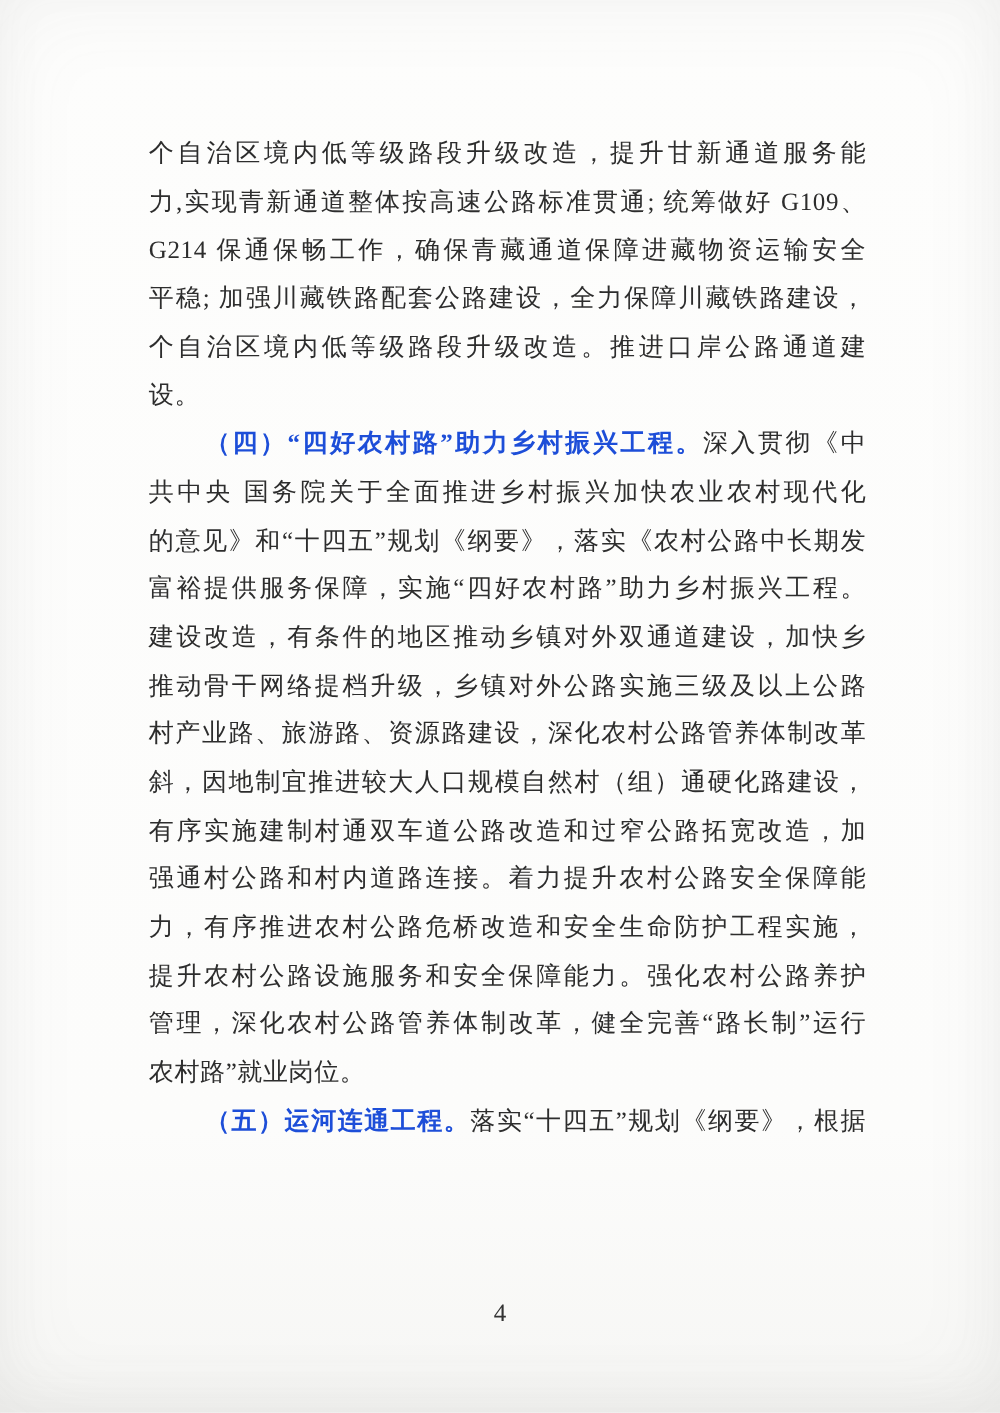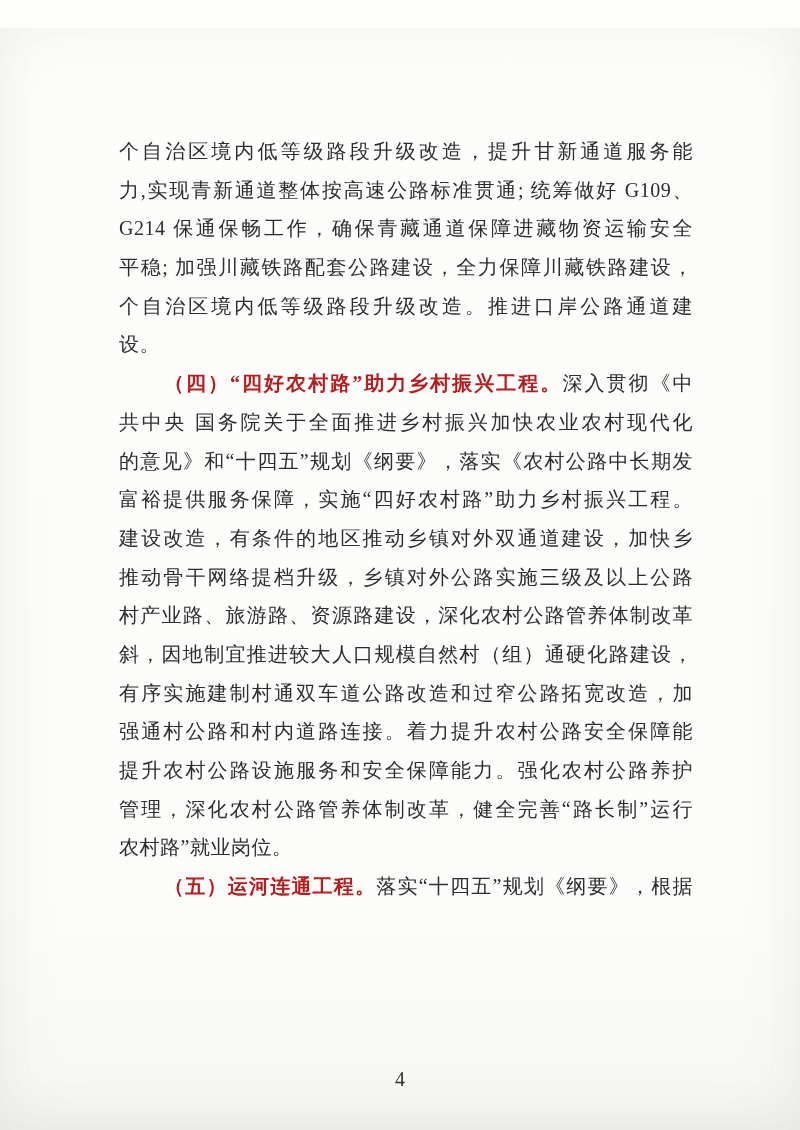--- a/index.html
+++ b/index.html
@@ -10,21 +10,20 @@
     width: 800px;
     height: 1130px;
     position: relative;
     overflow: hidden;
     background: linear-gradient(180deg, #fdfdfc 0%, #fcfcfb 80%, #f6f6f4 100%);
     font-family: "Liberation Serif", "DejaVu Serif", serif;
   }
   .page {
     position: absolute;
     inset: 0;
-    margin-top: 28px;
   }
   .vignette {
     position: absolute;
     inset: 0;
     pointer-events: none;
     box-shadow: inset 0 0 70px rgba(120,120,115,0.07), inset 0 -18px 40px rgba(120,120,115,0.05);
   }
   .text-block {
     position: absolute;
     left: 119px;
@@ -44,21 +43,21 @@
   }
   .line.plain {
     text-align: left;
     text-align-last: left;
   }
   .line.indent {
     text-indent: 45px;
   }
   .line .bold {
     font-weight: bold;
-    color: #b91c1c;
+    color: #1d4ed8;
   }
   .page-number {
     position: absolute;
     left: 0;
     top: 1038px;
     width: 800px;
     text-align: center;
     font-size: 20px;
     line-height: 26px;
     color: #333333;
@@ -78,20 +77,21 @@
       <div class="line indent"><span class="bold">（四）“四好农村路”助力乡村振兴工程。</span><span>深入贯彻《中</span></div>
       <div class="line"><span>共中央 国务院关于全面推进乡村振兴加快农业农村现代化</span></div>
       <div class="line"><span>的意见》和“十四五”规划《纲要》，落实《农村公路中长期发</span></div>
       <div class="line"><span>富裕提供服务保障，实施“四好农村路”助力乡村振兴工程。</span></div>
       <div class="line"><span>建设改造，有条件的地区推动乡镇对外双通道建设，加快乡</span></div>
       <div class="line"><span>推动骨干网络提档升级，乡镇对外公路实施三级及以上公路</span></div>
       <div class="line"><span>村产业路、旅游路、资源路建设，深化农村公路管养体制改革</span></div>
       <div class="line"><span>斜，因地制宜推进较大人口规模自然村（组）通硬化路建设，</span></div>
       <div class="line"><span>有序实施建制村通双车道公路改造和过窄公路拓宽改造，加</span></div>
       <div class="line"><span>强通村公路和村内道路连接。着力提升农村公路安全保障能</span></div>
+      <div class="line"><span>力，有序推进农村公路危桥改造和安全生命防护工程实施，</span></div>
       <div class="line"><span>提升农村公路设施服务和安全保障能力。强化农村公路养护</span></div>
       <div class="line"><span>管理，深化农村公路管养体制改革，健全完善“路长制”运行</span></div>
       <div class="line plain"><span>农村路”就业岗位。</span></div>
       <div class="line indent"><span class="bold">（五）运河连通工程。</span><span>落实“十四五”规划《纲要》，根据</span></div>
     </div>
   <div class="page-number">4</div>
   <div class="vignette"></div>
 </div>
 
 </body></html>

